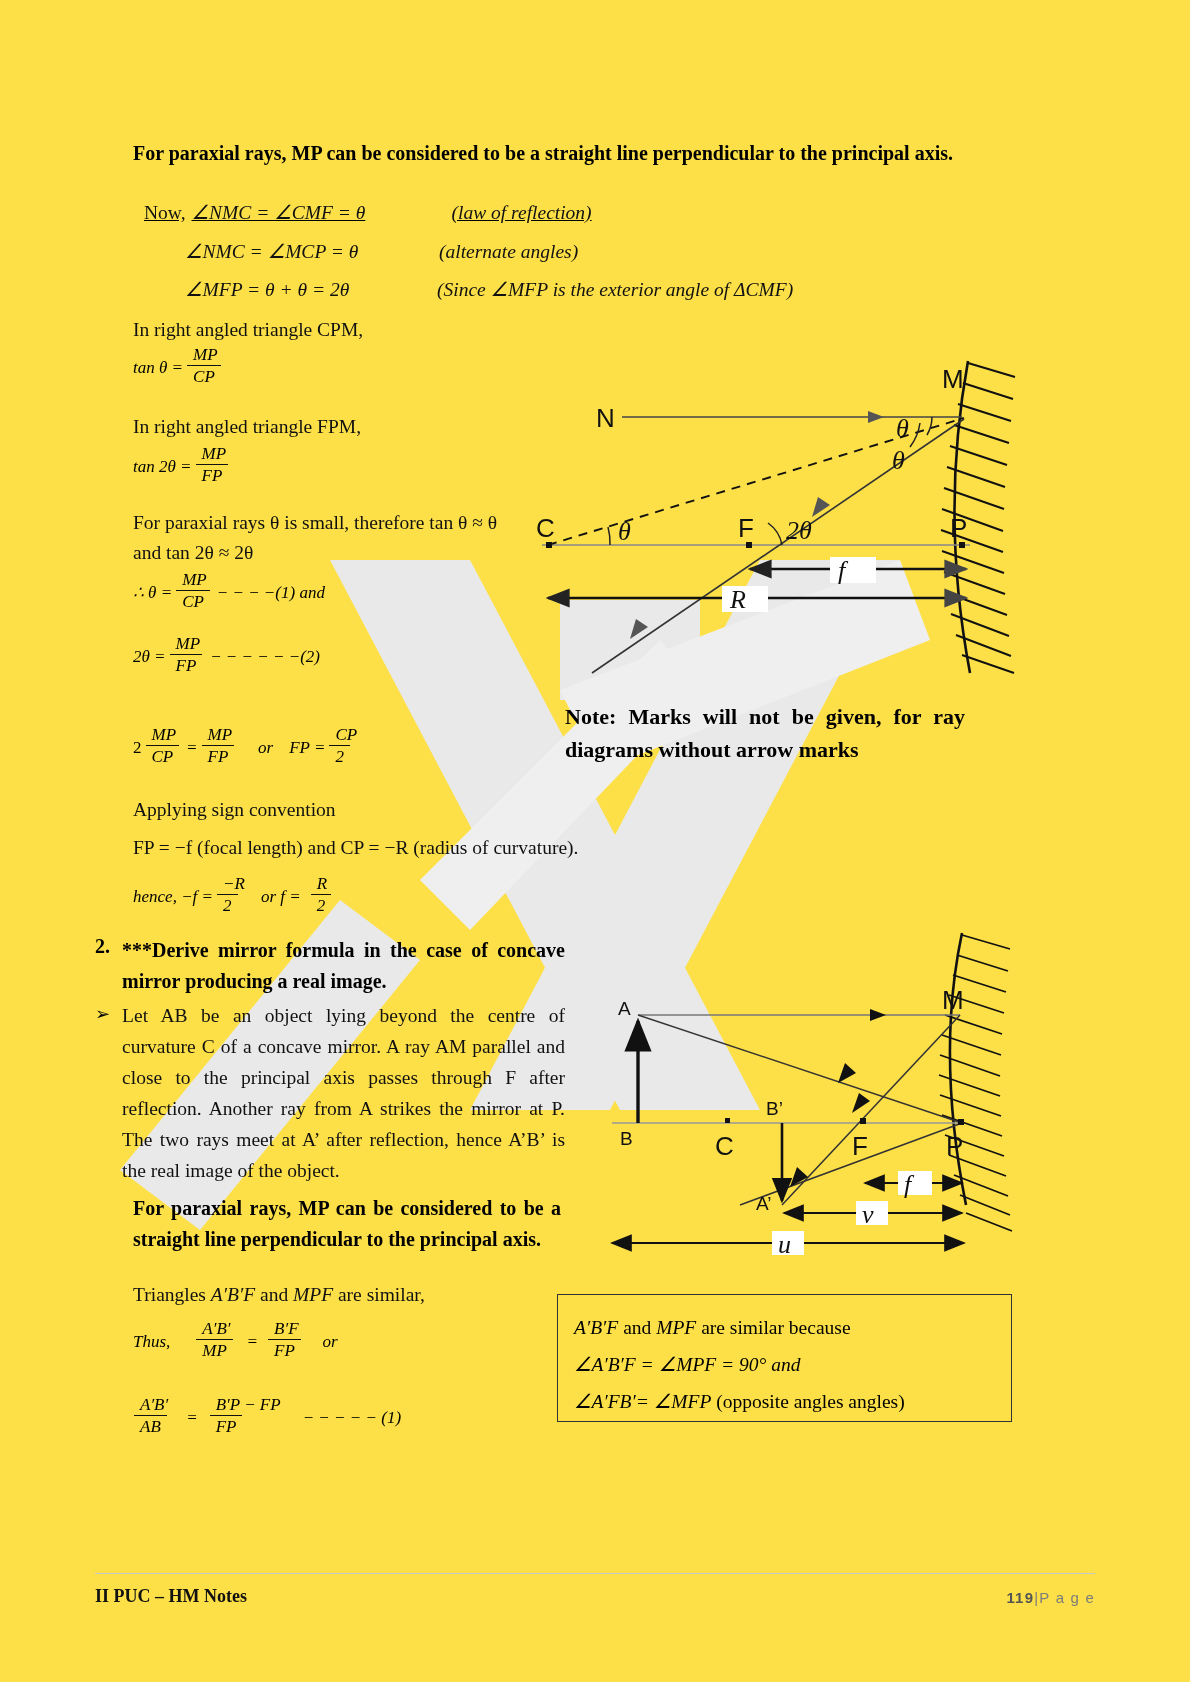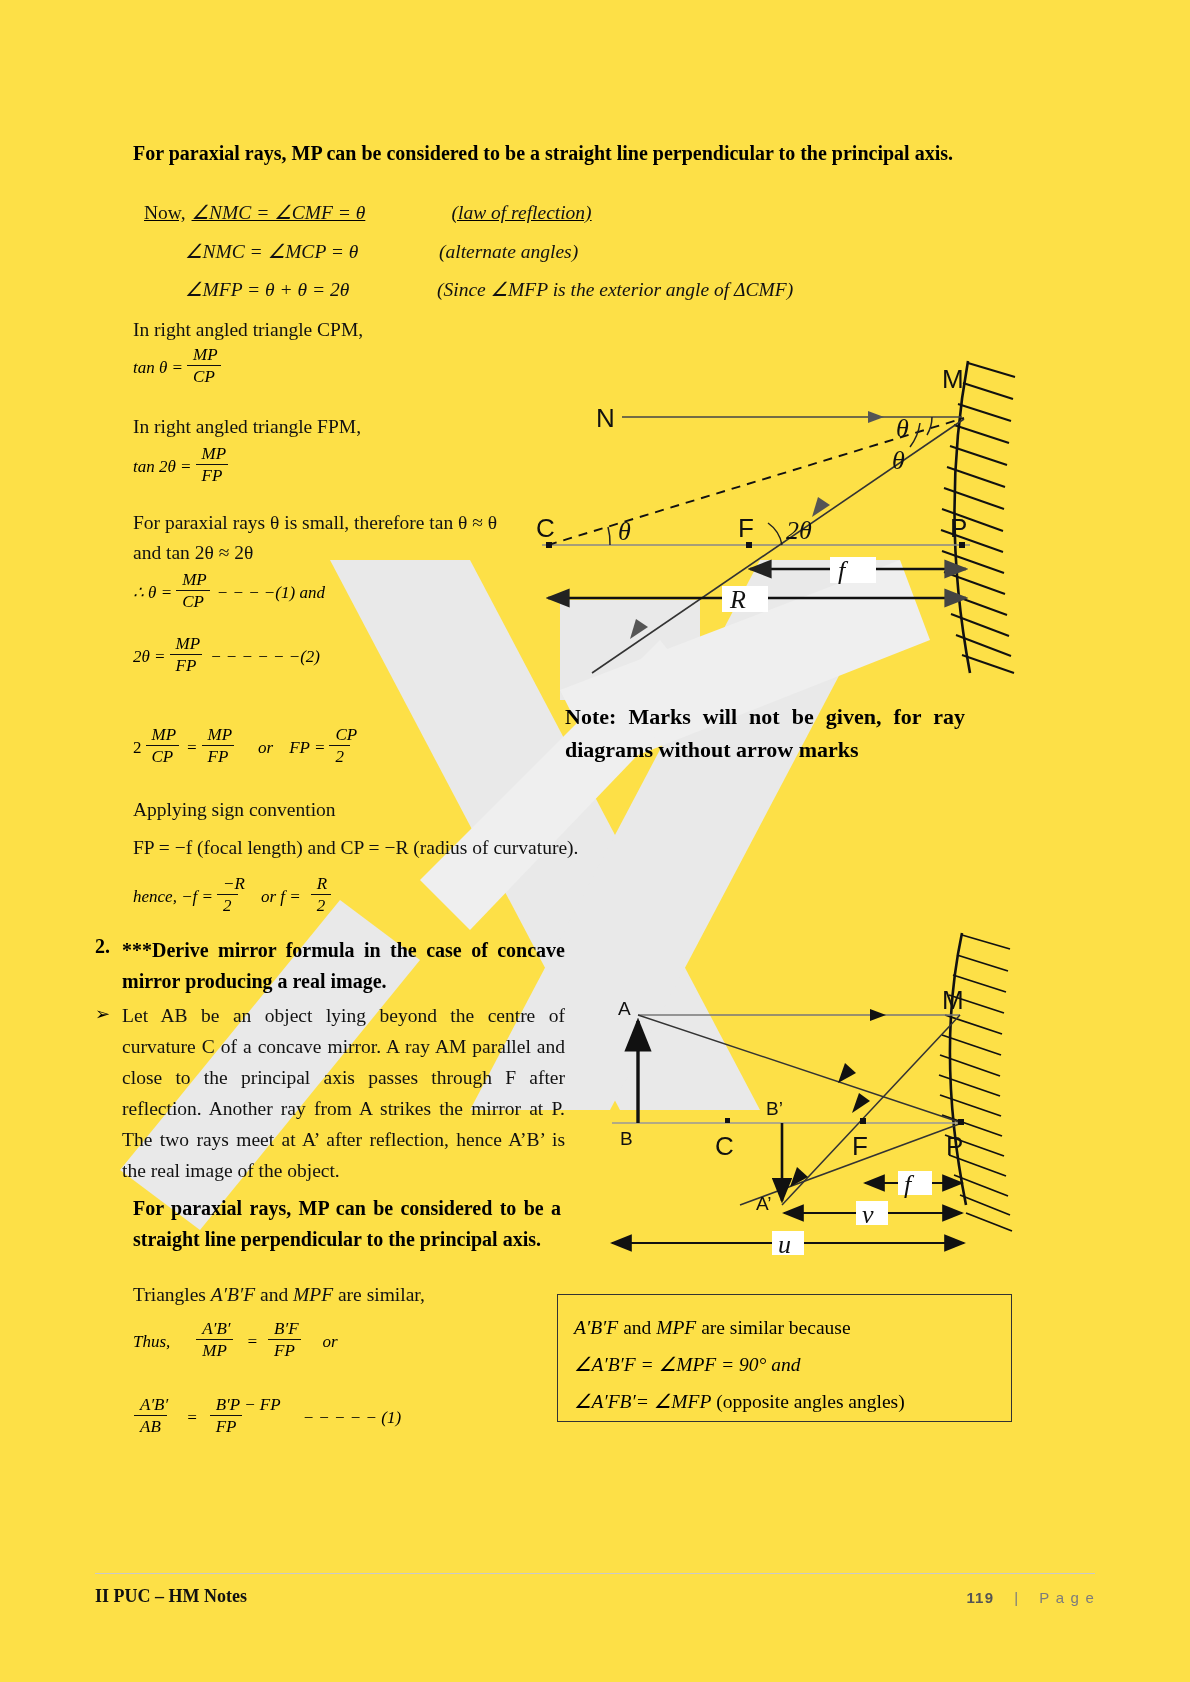--- a/index.html
+++ b/index.html
@@ -461,20 +461,20 @@
       <text class="dlabel" x="292" y="250">F</text>
       <text class="dlabel" x="382" y="104">M</text>
       <text class="dlabel" x="386" y="250">P</text>
       <text class="dmath" x="344" y="288">f</text>
       <text class="dmath" x="302" y="318">v</text>
       <text class="dmath" x="218" y="348">u</text>
     </svg>
 
     <div class="footer-rule"></div>
     <div class="abs footer-left" style="left:95px; top:1586px;">II PUC – HM Notes</div>
-    <div class="abs footer-right" style="right:95px; top:1589px; display:flex; align-items:flex-start; gap:20px;">
+    <div class="abs footer-right" style="right:95px; top:1589px; display:flex; align-items:flex-start; gap:0;">
       <b>119</b>
       <span>|</span>
       <span>P a g e</span>
     </div>
 
   </div>
 </div>
 
 </body></html>

